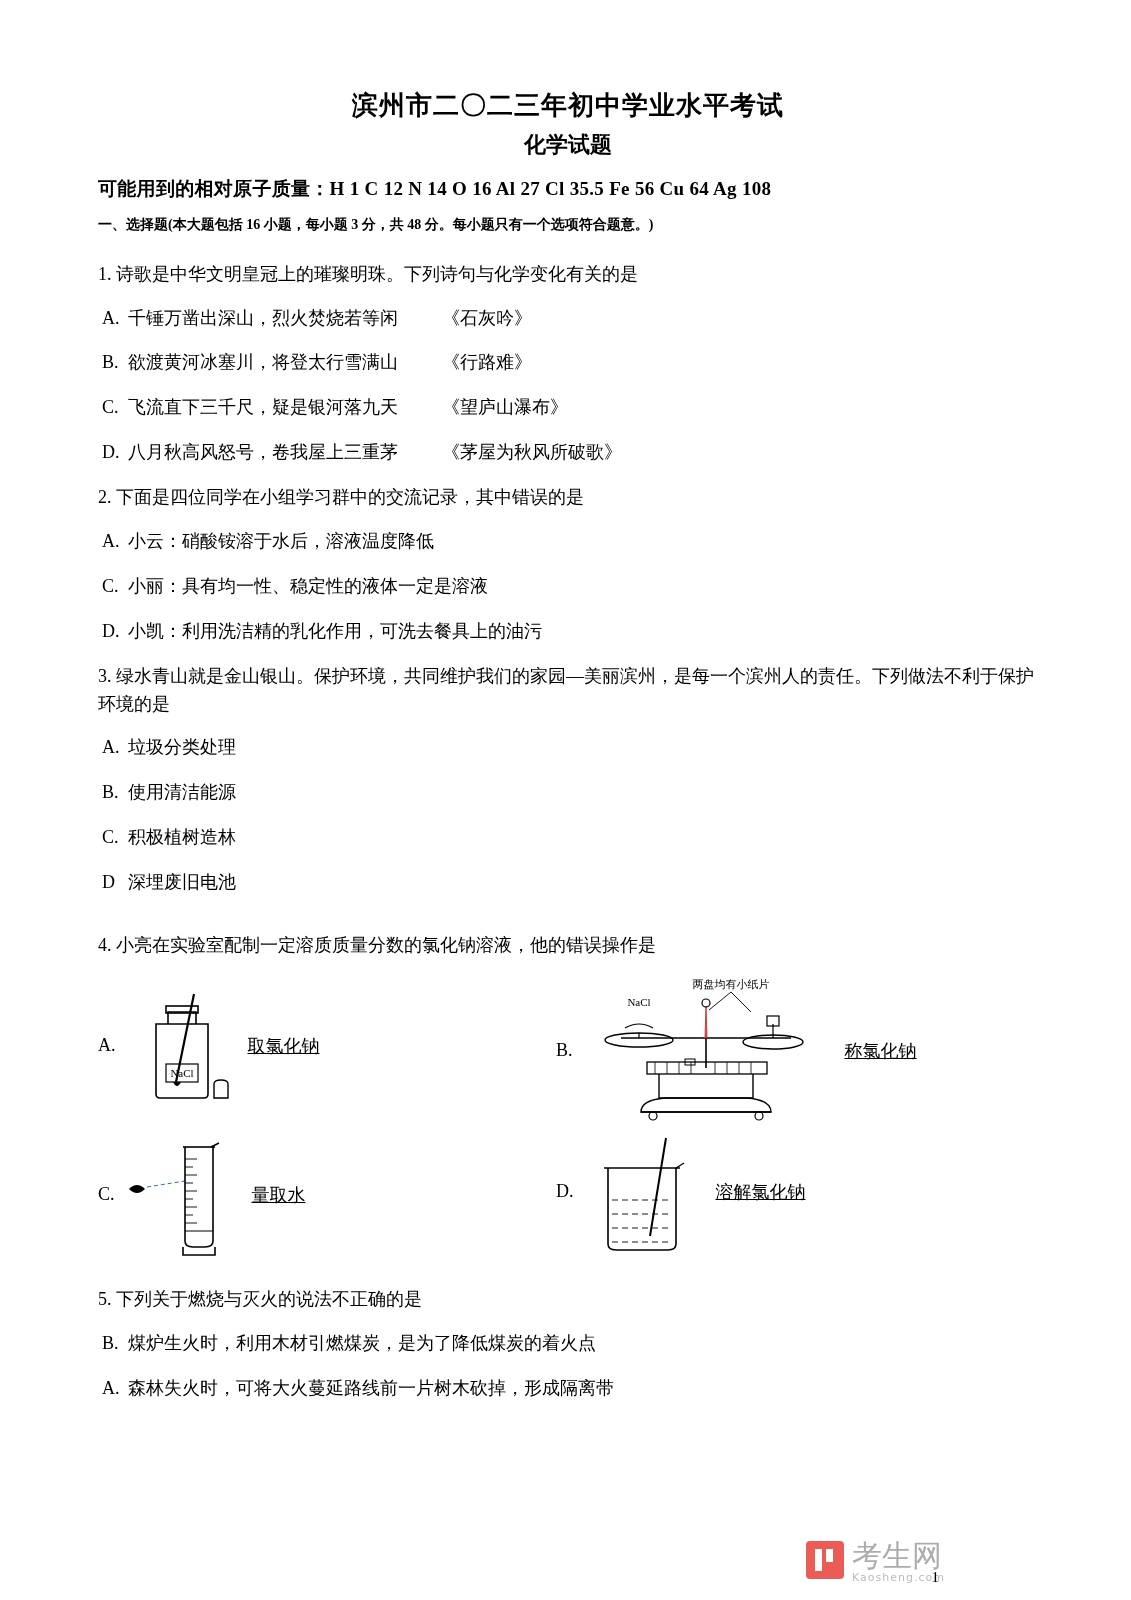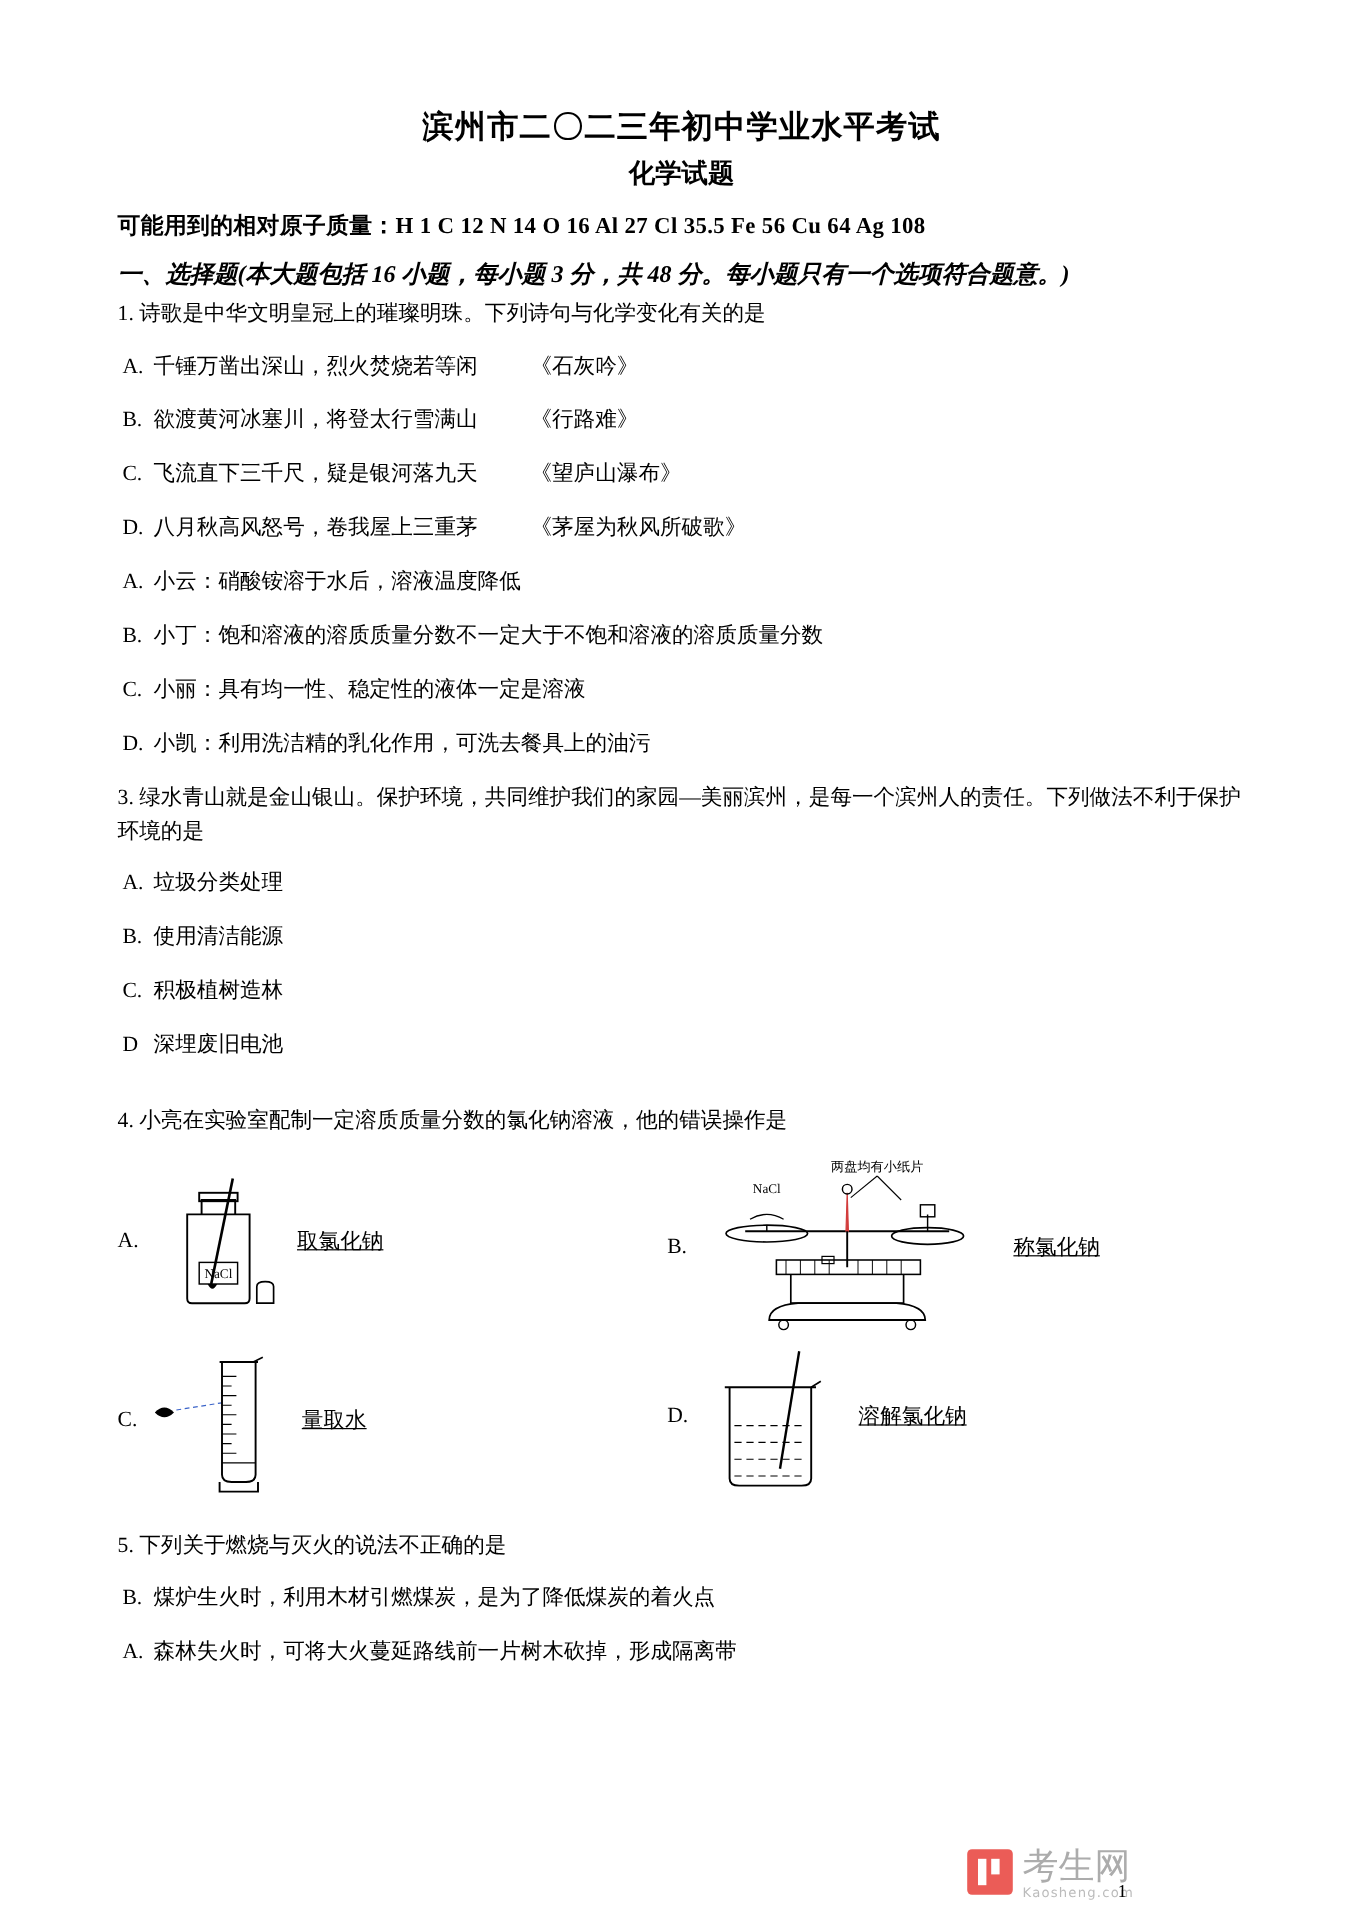--- a/index.html
+++ b/index.html
@@ -44,25 +44,24 @@
     line-height: 1.4;
   }
   .atomic-line {
     font-size: 19px;
     font-weight: bold;
     margin: 8px 0 10px 0;
     line-height: 1.5;
     letter-spacing: 0.3px;
   }
   .section-head {
-    font-size: 20px;
+    font-size: 14px;
     font-weight: bold;
-    margin: 6px 0 4px 0;
+    margin: 6px 0 26px 0;
     line-height: 1.5;
-    font-style: italic;
   }
   .q {
     font-size: 18px;
     line-height: 1.55;
     margin: 0 0 14px 0;
   }
   .q-stem {
     margin-bottom: 16px;
   }
   .opt {
@@ -176,25 +175,23 @@
     <div class="opt">
       <span class="lab">B.</span><span>欲渡黄河冰塞川，将登太行雪满山</span><span class="txt2">《行路难》</span>
     </div>
     <div class="opt">
       <span class="lab">C.</span><span>飞流直下三千尺，疑是银河落九天</span><span class="txt2">《望庐山瀑布》</span>
     </div>
     <div class="opt">
       <span class="lab">D.</span><span>八月秋高风怒号，卷我屋上三重茅</span><span class="txt2">《茅屋为秋风所破歌》</span>
     </div>
 
+    <div class="q q-stem">2. 下面是四位同学在小组学习群中的交流记录，其中错误的是</div>
     <div class="opt">
       <span class="lab">A.</span><span>小云：硝酸铵溶于水后，溶液温度降低</span>
-    </div>
-    <div class="opt">
-      <span class="lab">B.</span><span>小丁：饱和溶液的溶质质量分数不一定大于不饱和溶液的溶质质量分数</span>
     </div>
     <div class="opt">
       <span class="lab">C.</span><span>小丽：具有均一性、稳定性的液体一定是溶液</span>
     </div>
     <div class="opt">
       <span class="lab">D.</span><span>小凯：利用洗洁精的乳化作用，可洗去餐具上的油污</span>
     </div>
 
     <div class="q q-stem">3. 绿水青山就是金山银山。保护环境，共同维护我们的家园—美丽滨州，是每一个滨州人的责任。下列做法不利于保护环境的是</div>
     <div class="opt">

